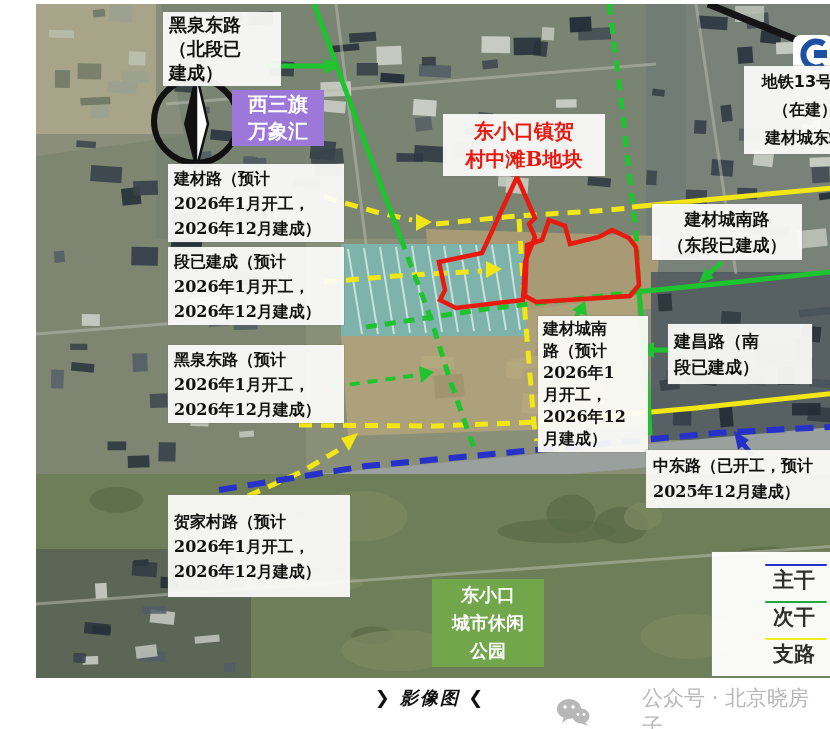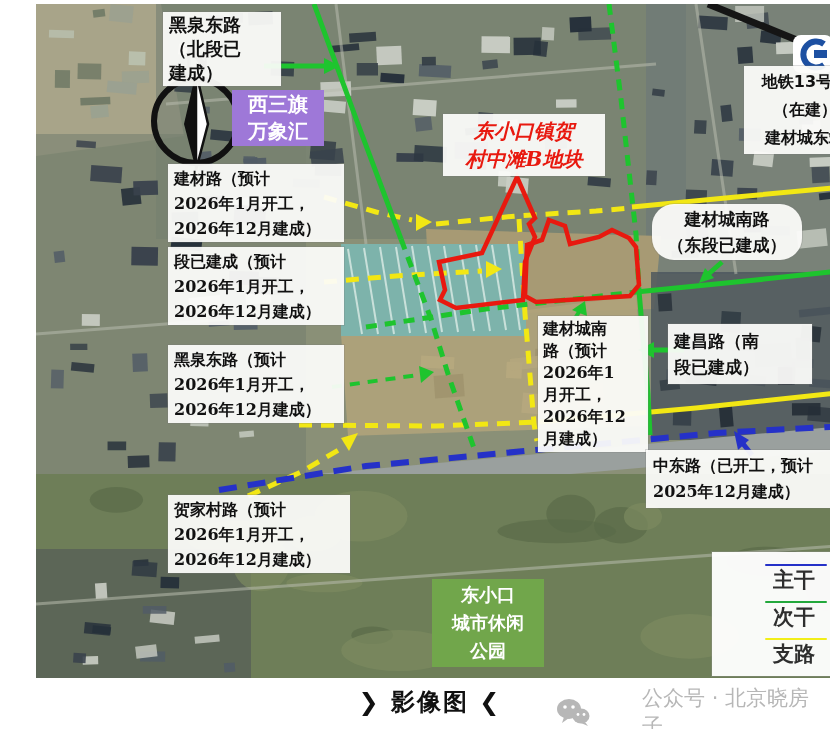--- a/index.html
+++ b/index.html
@@ -10,38 +10,38 @@
   .lbl{position:absolute;white-space:pre-line;background:rgba(252,252,250,.94);color:#111;
        font-family:"DejaVu Serif","Liberation Serif",serif;font-weight:700;
        box-shadow:0 0 0 1px rgba(120,120,120,.25);display:flex;align-items:center;}
   .lbl .inner{width:100%;}
   .lbl-heiquan-north{left:127px;top:8px;width:106px;height:74px;font-size:18px;line-height:24px;padding:0 6px;}
   .lbl-xisanqi{left:196px;top:86px;width:92px;height:56px;background:#9e78d8;color:#fff;
        font-size:20px;line-height:27px;text-align:center;box-shadow:none;}
   .lbl-jiancai{left:132px;top:160px;width:164px;height:78px;font-size:16px;line-height:25px;padding:0 6px;}
   .lbl-jianchang-west{left:132px;top:243px;width:164px;height:78px;font-size:16px;line-height:25px;padding:0 6px;}
   .lbl-heiquan-south{left:132px;top:341px;width:164px;height:78px;font-size:16px;line-height:25px;padding:0 6px;}
-  .lbl-hejiacun{left:132px;top:491px;width:170px;height:78px;font-size:16px;line-height:25px;padding:0 6px;}
-  .lbl-plot{left:407px;top:110px;width:162px;height:62px;color:#e8190f;font-size:20px;line-height:28px;text-align:center;font-style:italic;}
+  .lbl-hejiacun{left:132px;top:491px;width:170px;height:78px;font-size:16px;line-height:25px;padding:12px 6px;}
+  .lbl-plot{left:407px;top:110px;width:162px;height:62px;color:#e8190f;font-size:20px;line-height:28px;text-align:center;}
   .lbl-metro{left:708px;top:62px;width:122px;height:88px;font-size:16px;line-height:28px;text-align:center;
        font-family:"DejaVu Sans","Liberation Sans",sans-serif;font-weight:800;}
-  .lbl-jccn-east{left:616px;top:200px;width:150px;height:56px;font-size:17px;line-height:26px;text-align:center;border-radius:22px;}
+  .lbl-jccn-east{left:616px;top:200px;width:150px;height:56px;font-size:17px;line-height:26px;text-align:center;}
   .lbl-jianchang-south{left:632px;top:320px;width:132px;height:60px;font-size:17px;line-height:26px;padding:0 6px;}
   .lbl-jccn-center{left:502px;top:312px;width:100px;height:136px;font-size:16px;line-height:22px;padding:0 5px;}
   .lbl-zhongdong{left:610px;top:446px;width:218px;height:58px;font-size:16px;line-height:26px;padding:0 7px;}
   .lbl-park{left:396px;top:575px;width:112px;height:88px;background:#71a64b;color:#fff;
        font-size:18px;line-height:28px;text-align:center;box-shadow:none;}
   #legend{position:absolute;left:676px;top:548px;width:150px;height:124px;background:rgba(255,255,255,.96);
        box-shadow:0 0 0 1px rgba(150,150,150,.3);}
   .leg-row{position:absolute;left:0;width:100%;height:30px;display:flex;align-items:center;flex-direction:column;}
   .leg-line{width:62px;height:5px;margin-left:17px;border-radius:2px;}
   .leg-text{margin-left:14px;font-size:21px;font-weight:700;color:#2e2e2e;}
   #bottombar{position:absolute;left:0;top:678px;width:830px;height:51px;background:#fff;}
-  #caption{position:absolute;left:345px;top:8px;width:170px;text-align:center;font-size:24px;
-       font-weight:800;color:#111;letter-spacing:2px;}
+  #caption{position:absolute;left:345px;top:8px;width:170px;text-align:center;font-size:18px;
+       font-weight:800;color:#111;letter-spacing:2px;font-style:italic;}
   #watermark{position:absolute;left:556px;top:6px;display:flex;align-items:center;color:#b7b7b7;font-size:21px;gap:44px;}
   #watermark svg{margin-right:8px;}
   #compass{position:absolute;left:95px;top:22px;}
 </style>
 </head>
 <body>
 
 <div id="stage">
   <div id="map">
     <svg id="satsvg" width="830" height="678" viewBox="0 0 830 678">

